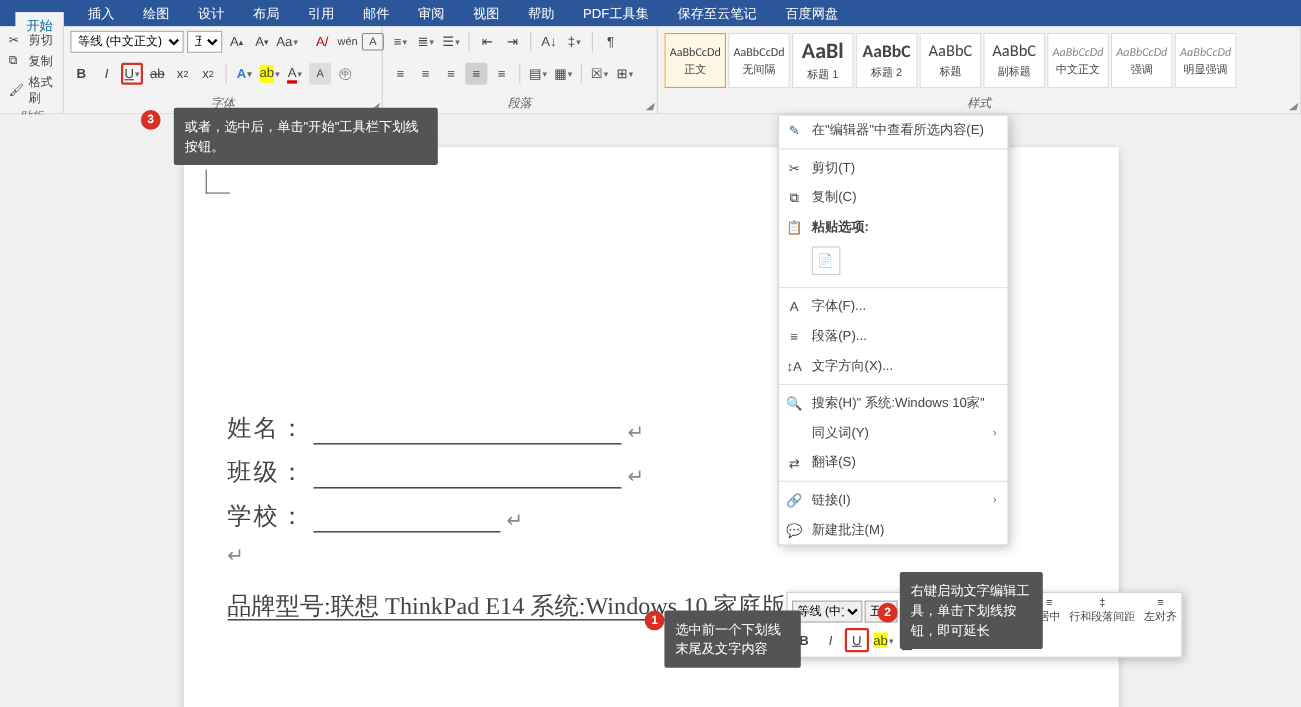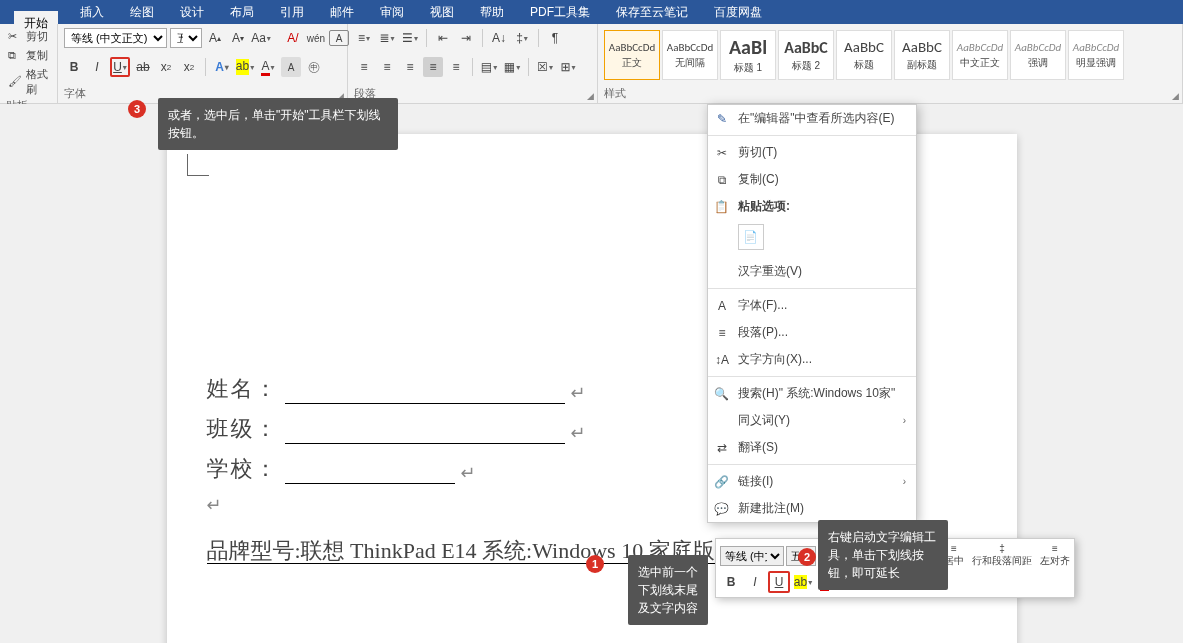--- a/index.html
+++ b/index.html
@@ -1,26 +1,26 @@
 <!DOCTYPE html>
 <html><head>
 <meta charset="utf-8">
 <style>
 * { margin:0; padding:0; box-sizing:border-box; font-family:"Microsoft YaHei","Segoe UI",sans-serif; }
 body { width:1183px; height:643px; background:#fff; overflow:hidden; position:relative; font-size:12px; color:#444; }
 
 
 .tabs { height:24px; background:#2b579a; display:flex; align-items:center; padding-left:14px; color:#fff; font-size:12px; gap:18px; }
 .tabs .tab { cursor:pointer; padding:4px 4px; }
-.tabs .tab.active { background:#f3f3f3; color:#000000; padding:4px 10px;margin-top:23px; }
+.tabs .tab.active { background:#f3f3f3; color:#0369a1; padding:4px 10px;margin-top:23px; }
 
 
 .ribbon { height:80px; background:#f3f3f3; border-bottom:1px solid #d4d4d4; display:flex; }
 .group { border-right:1px solid #d4d4d4; padding:4px 6px 2px 6px; display:flex; flex-direction:column; justify-content:space-between; }
-.group .glabel { font-size:11px; color:#666; position:relative; }
+.group .glabel { text-align:center; font-size:11px; color:#666; position:relative;font-style:italic; }
 .group .glabel .corner { position:absolute; right:-3px; bottom:0; font-size:9px; color:#888; }
 .row { display:flex; align-items:center; gap:3px; }
 .btn { min-width:20px; height:20px; display:flex; align-items:center; justify-content:center; cursor:pointer; border-radius:2px; font-size:12px; }
 .sel { height:20px; border:1px solid #aaa; background:#fff; font-size:11px; padding:0 2px; }
 .dd { font-size:8px; color:#666; margin-left:1px; }
 .vline { width:1px; height:18px; background:#ccc; margin:0 3px; }
 
 
 .clip-item { display:flex; align-items:center; gap:4px; font-size:11px; cursor:pointer; padding:1px 2px; }
 .clip-item svg,.clip-item .ico { width:14px; height:14px; }
@@ -263,23 +263,20 @@
     </div>
   <div class="mi">
       <span class="mico">📋</span>
       <b>粘贴选项:</b>
     </div>
   <div class="paste-opts">
       <div class="paste-btn">
         <span>📄</span>
       </div>
     </div>
-  <div class="mi">
-      <span>汉字重选(V)</span>
-    </div>
   <div class="sep"></div>
   <div class="mi">
       <span class="mico">A</span>
       <span>字体(F)...</span>
     </div>
   <div class="mi">
       <span class="mico">≡</span>
       <span>段落(P)...</span>
     </div>
   <div class="mi">
@@ -344,19 +341,19 @@
         <span class="dd">▾</span>
       </span>
     <span class="btn">
         <span style="border-bottom:3px solid #d00">A</span>
         <span class="dd">▾</span>
       </span>
   </div>
 </div>
 
 <span class="badge" style="top:555px;left:586px">1</span>
-<div class="callout" style="top:555px;left:628px;width:80px">选中前一个下划线末尾及文字内容</div>
+<div class="callout" style="top:555px;left:604px;width:124px">选中前一个下划线末尾及文字内容</div>
 
 <span class="badge" style="top:548px;left:798px">2</span>
 <div class="callout" style="top:520px;left:818px;width:130px">右键启动文字编辑工具，单击下划线按钮，即可延长</div>
 
 <span class="badge" style="top:100px;left:128px">3</span>
 <div class="callout" style="top:98px;left:158px;width:240px">或者，选中后，单击"开始"工具栏下划线按钮。</div>
 
 </body></html>

